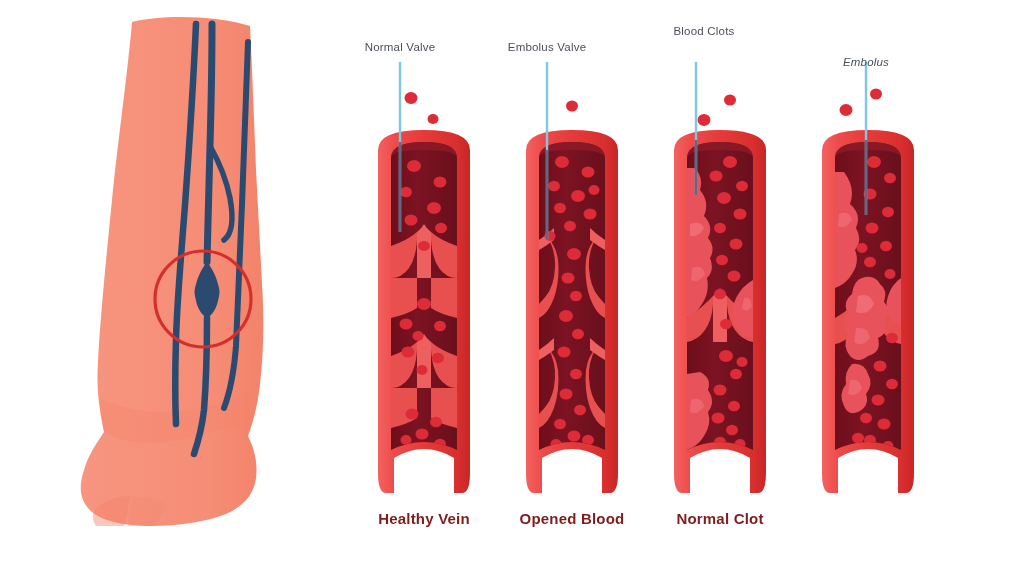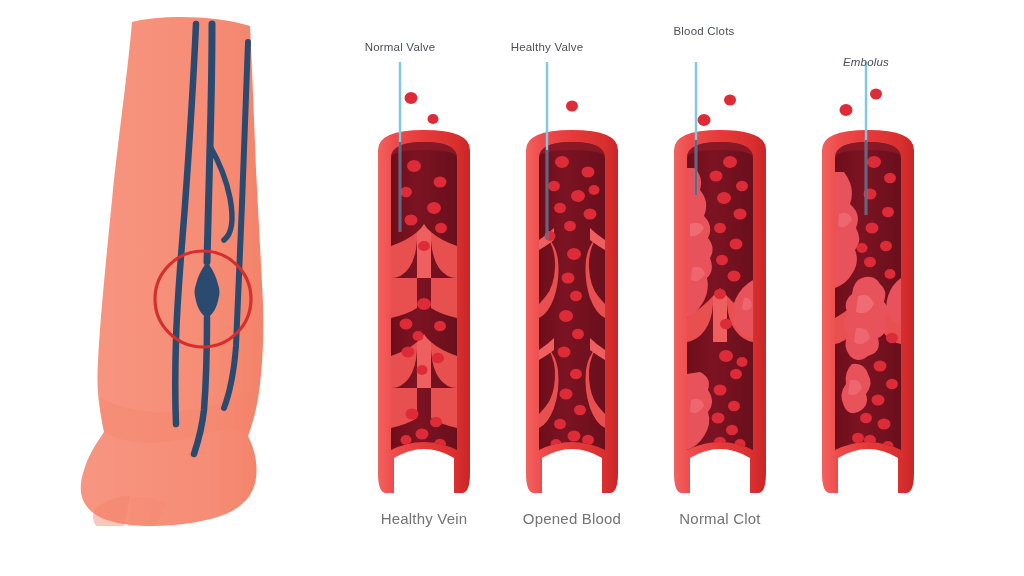--- a/index.html
+++ b/index.html
@@ -22,22 +22,22 @@
     font-size: 11.5px;
     color: #4a4f58;
     letter-spacing: 0.2px;
     white-space: nowrap;
     transform: translateX(-50%);
   }
   .caption {
     position: absolute;
     font-family: "Liberation Sans", sans-serif;
     font-size: 15px;
-    font-weight: normal;
-    color: #737373;
+    font-weight: bold;
+    color: #7f1d1d;
     letter-spacing: 0.2px;
     white-space: nowrap;
     transform: translateX(-50%);
   }
   svg { display: block; }
   .svg-layer {
     position: absolute;
     left: 0; top: 0;
     width: 1024px;
     height: 576px;
@@ -376,21 +376,21 @@
 
     <g stroke="#5B6B86" stroke-width="2.4">
       <line x1="400" y1="142" x2="400" y2="232"></line>
       <line x1="547" y1="150" x2="547" y2="240"></line>
       <line x1="696" y1="140" x2="696" y2="195"></line>
       <line x1="866" y1="140" x2="866" y2="215"></line>
     </g>
   </svg>
 
   <div class="pointer-label" style="left:400px; top:41px;">Normal Valve</div>
-  <div class="pointer-label" style="left:547px; top:41px;">Healthy Valve</div>
+  <div class="pointer-label" style="left:547px; top:41px;">Embolus Valve</div>
   <div class="pointer-label" style="left:696px; top:25px;padding-left:16px;">Blood Clots</div>
   <div class="pointer-label" style="left:866px; top:56px;font-style:italic;">Embolus</div>
 
   <div class="caption" style="left:424px; top:510px;">Healthy Vein</div>
   <div class="caption" style="left:572px; top:510px;">Opened Blood</div>
   <div class="caption" style="left:720px; top:510px;">Normal Clot</div>
 
 </div>
 
 </body></html>

